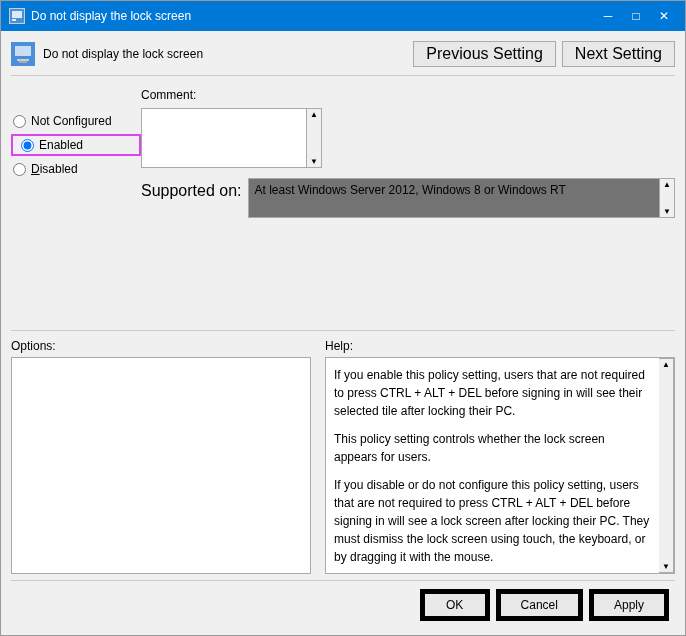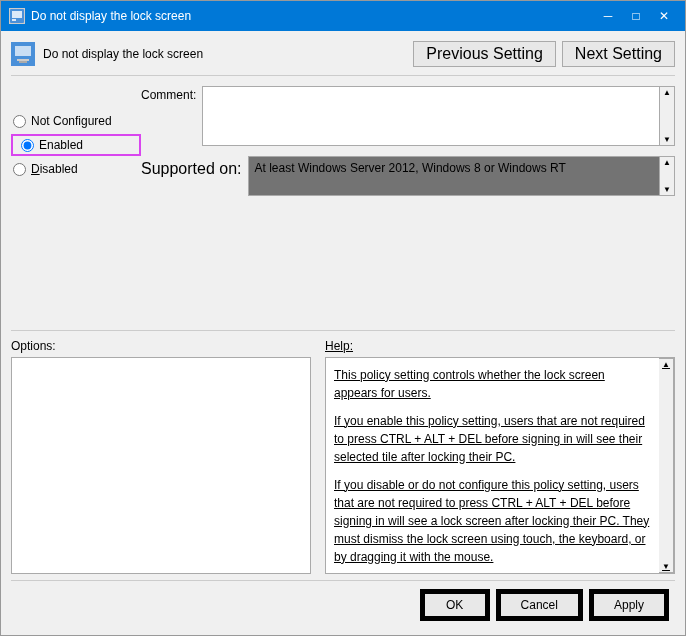--- a/index.html
+++ b/index.html
@@ -165,20 +165,21 @@
       flex-direction: column;
       gap: 6px;
       overflow: hidden;
     }
 
     .comment-row {
       display: flex;
       align-items: flex-start;
       gap: 6px;
       margin-bottom: 4px;
+      flex-direction: column;
     }
 
     .comment-label {
       font-size: 12px;
       padding-top: 2px;
       white-space: nowrap;
     }
 
     .comment-textarea {
       flex: 1;
@@ -234,21 +235,20 @@
     .section-label {
       font-size: 12px;
       margin-bottom: 4px;
     }
 
     .help-section {
       flex: 1;
       display: flex;
       flex-direction: column;
       padding-left: 10px;
-      text-decoration: underline;
     }
 
     .help-label {
       font-size: 12px;
       margin-bottom: 4px;
     }
 
     .help-text {
       color: #000;
     }
@@ -414,22 +414,22 @@
         <div class="options-wrapper">
           <div class="options-inner"></div>
         </div>
       </div>
 
       <div class="help-section">
         <span class="help-label">Help:</span>
         <div class="help-wrapper">
           <div class="help-content">
             <div class="help-text">
+              <p>If you enable this policy setting, users that are not required to press CTRL + ALT + DEL before signing in will see their selected tile after locking their PC.</p>
               <p>This policy setting controls whether the lock screen appears for users.</p>
-              <p>If you enable this policy setting, users that are not required to press CTRL + ALT + DEL before signing in will see their selected tile after locking their PC.</p>
               <p>If you disable or do not configure this policy setting, users that are not required to press CTRL + ALT + DEL before signing in will see a lock screen after locking their PC. They must dismiss the lock screen using touch, the keyboard, or by dragging it with the mouse.</p>
             </div>
           </div>
           <div class="vertical-scroll">
             <span style="font-size:8px;">▲</span>
             <span style="font-size:8px;">▼</span>
           </div>
         </div>
       </div>
     </div>

